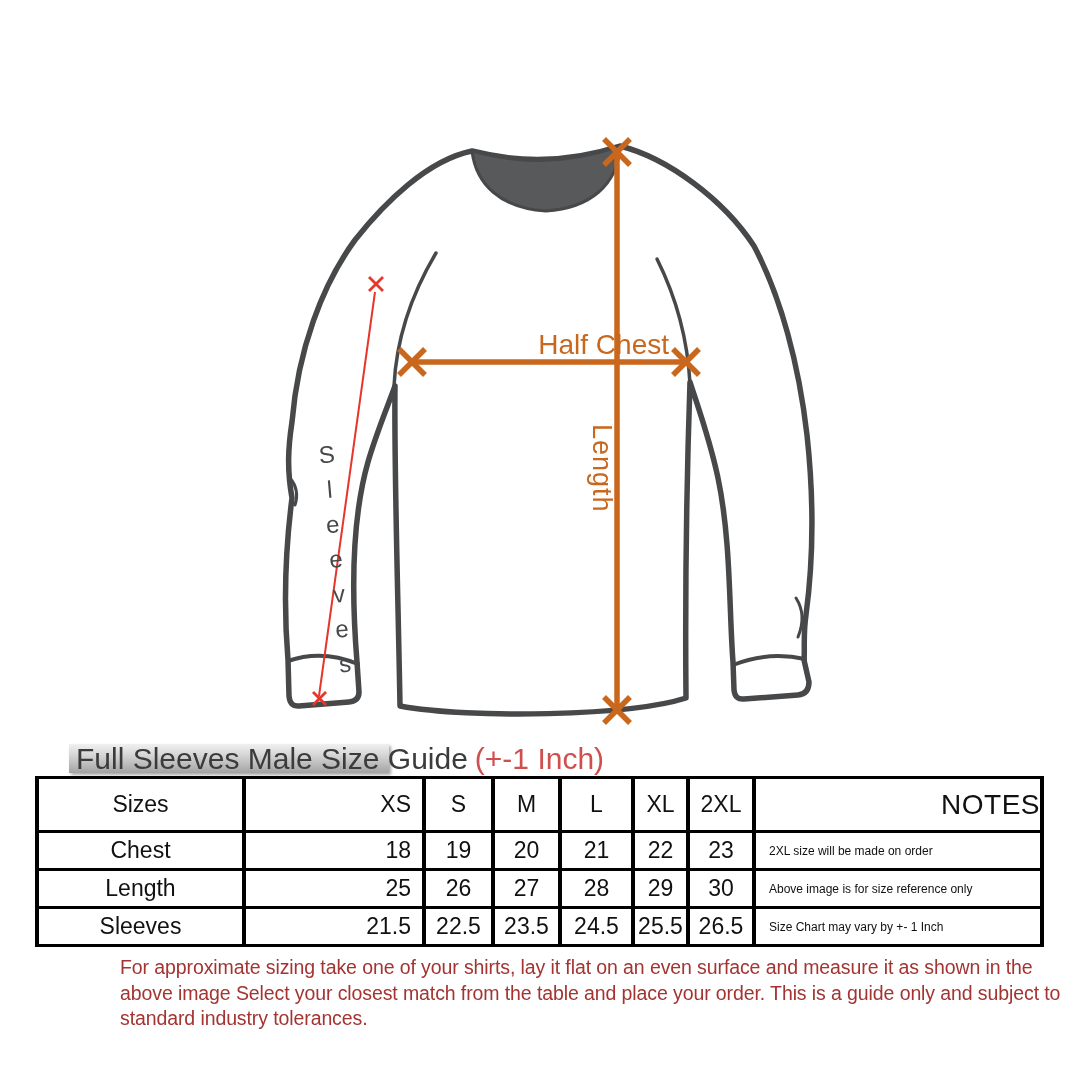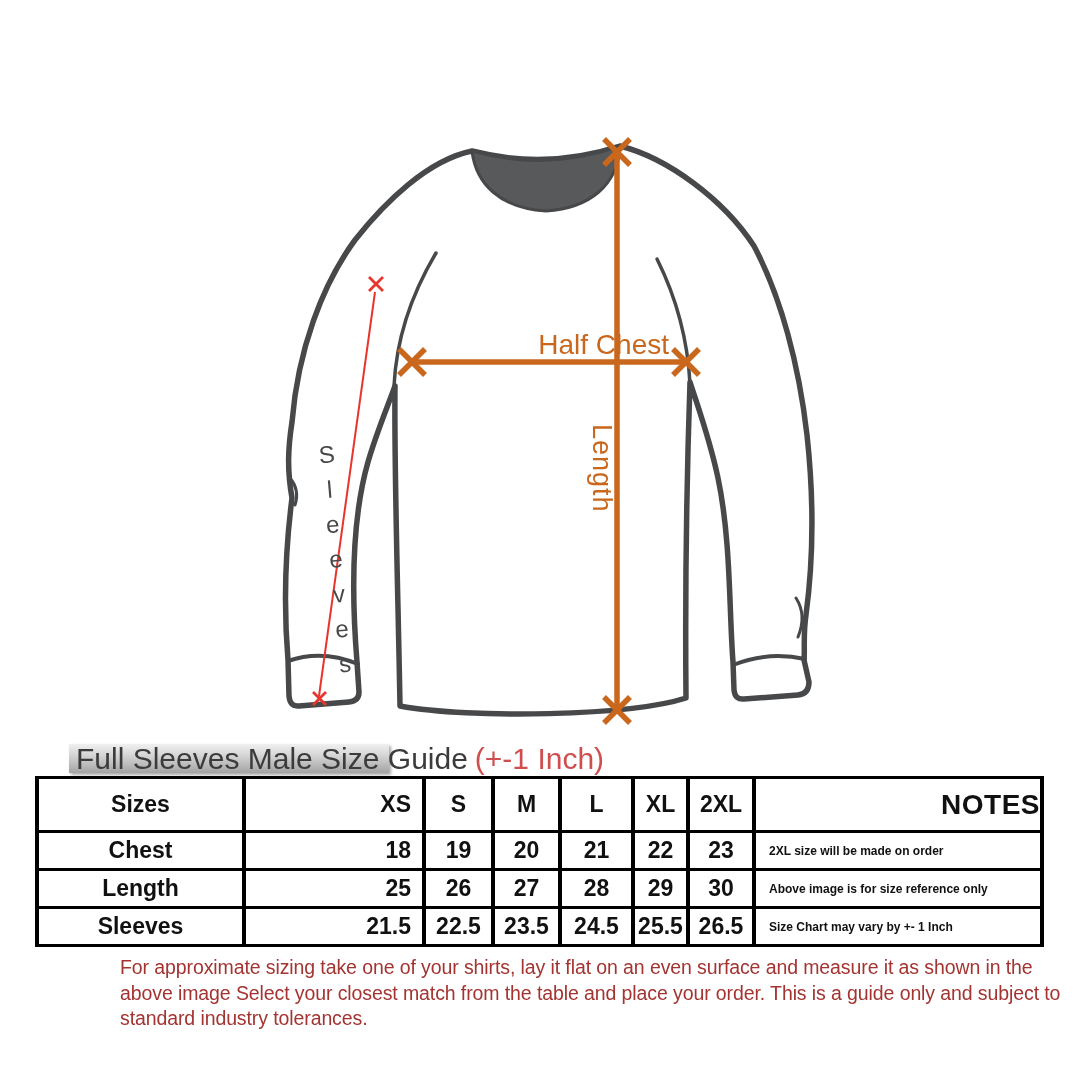--- a/index.html
+++ b/index.html
@@ -20,21 +20,21 @@
              background:linear-gradient(180deg,#f0f0f0 0%,#d8d8d8 35%,#bcbcbc 70%,#a3a3a3 100%);
              box-shadow:2px 2px 3px rgba(0,0,0,0.35);
              font-size:30px;line-height:29px;color:#3b3b3b;padding-left:7px;box-sizing:border-box;
              white-space:nowrap;margin-left:34px;}
   #title-suffix{color:#cf4e4e;margin-left:7px;}
 
   
   #size-table{position:absolute;left:35px;top:776px;border-collapse:collapse;table-layout:fixed;
               width:1005px;background:#fff;}
   #size-table th,#size-table td{border:3px solid #000;border-left-width:4px;border-right-width:4px;
-              padding:0;font-weight:700;color:#111;overflow:hidden;white-space:nowrap;}
+              padding:0;font-weight:400;color:#111;overflow:hidden;white-space:nowrap;}
   #size-table tr.hdr{height:54px;}
   #size-table tr.data{height:38px;margin-top:33px;}
   .c-label{text-align:center;font-size:23px;}
   .c-size{text-align:center;font-size:23px;}
   .ra{text-align:right;padding-right:11px !important;}
   .c-notes-h{text-align:right;font-size:28px;color:#b4535d;padding-left:13px !important;letter-spacing:0.5px;}
   .c-note{text-align:left;font-size:12px;padding-left:13px !important;}
 
   
   #footer{position:absolute;left:99px;top:955px;width:950px;color:#a33431;

